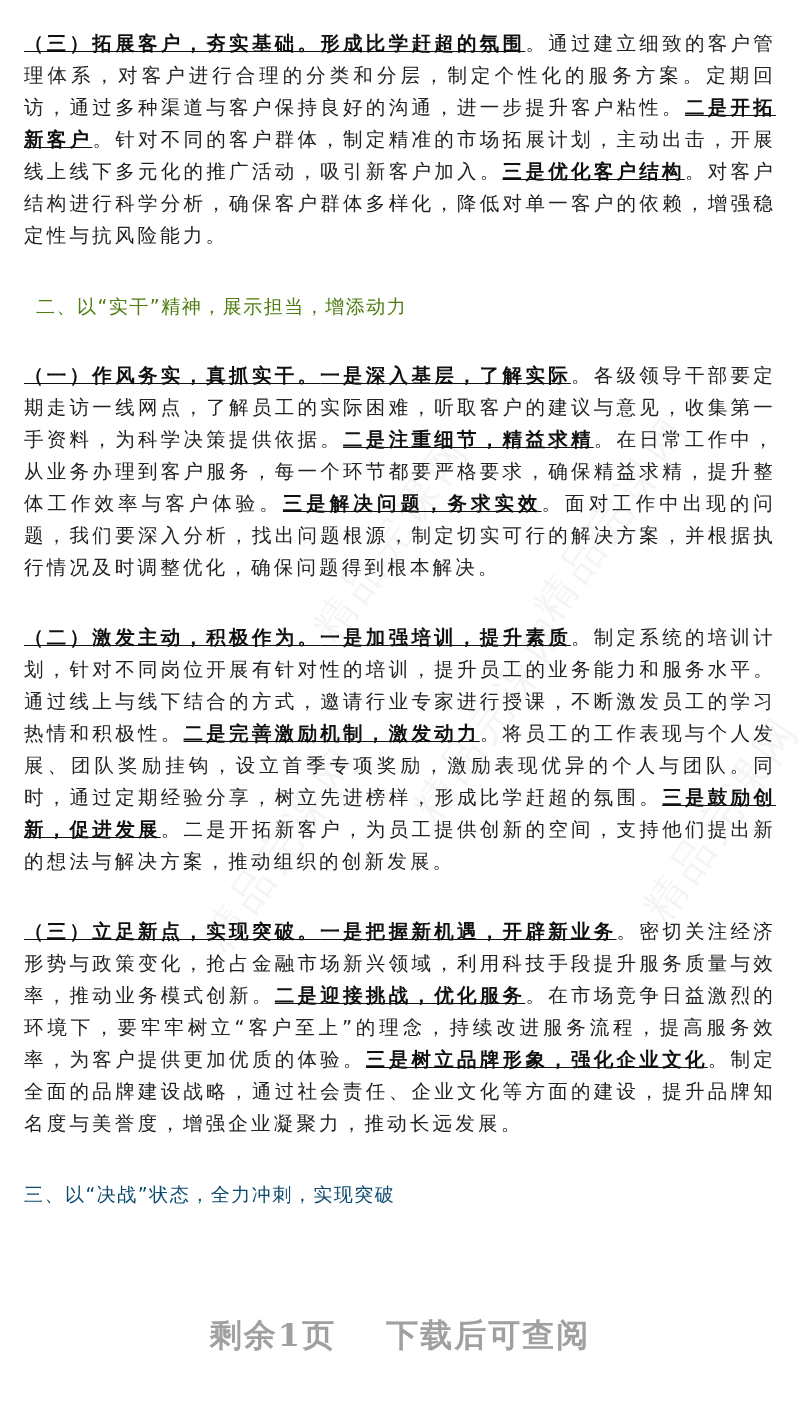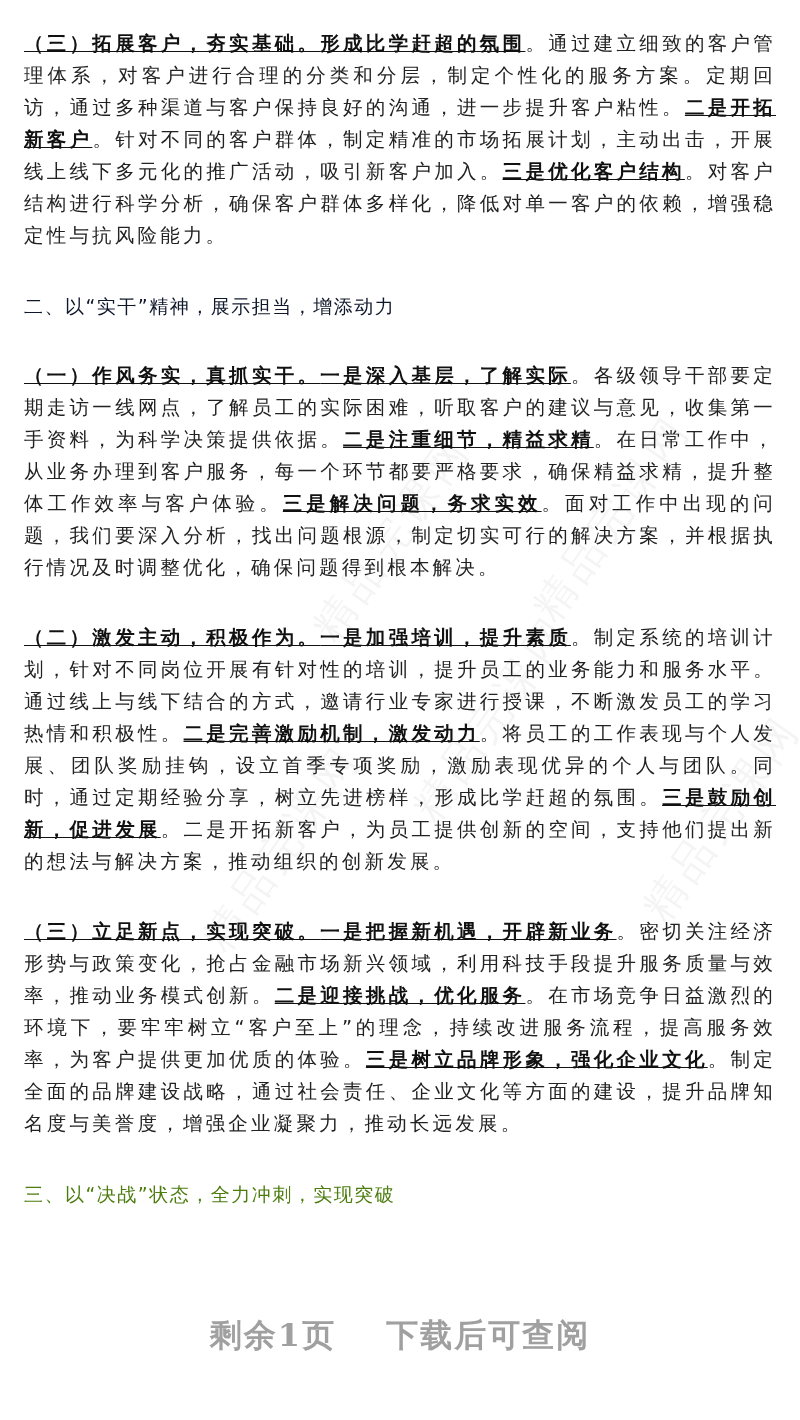--- a/index.html
+++ b/index.html
@@ -76,22 +76,22 @@
 <body>
 
 <div class="watermark" style="left:300px; top:620px;">精品完课网</div>
 <div class="watermark" style="left:520px; top:600px;">精品完课网</div>
 <div class="watermark" style="left:190px; top:930px;">精品完课网</div>
 <div class="watermark" style="left:630px; top:900px;">精品完课网</div>
 <div class="watermark" style="left:400px; top:800px;">精品完课网</div>
 
 <div class="page" id="doc">
     <p class="para"><b>（三）拓展客户，夯实基础。</b><b>形成比学赶超的氛围</b><span>。通过建立细致的客户管理体系，对客户进行合理的分类和分层，制定个性化的服务方案。定期回访，通过多种渠道与客户保持良好的沟通，进一步提升客户粘性。</span><b>二是开拓新客户</b><span>。针对不同的客户群体，制定精准的市场拓展计划，主动出击，开展线上线下多元化的推广活动，吸引新客户加入。</span><b>三是优化客户结构</b><span>。对客户结构进行科学分析，确保客户群体多样化，降低对单一客户的依赖，增强稳定性与抗风险能力。</span></p>
-    <div class="heading" style="color: #0f172a;">二、以“实干”精神，展示担当，增添动力</div>
+    <div class="heading" style="color: #4d7c0f; margin-left: 12px;">二、以“实干”精神，展示担当，增添动力</div>
     <p class="para"><b>（一）作风务实，真抓实干。</b><b>一是深入基层，了解实际</b><span>。各级领导干部要定期走访一线网点，了解员工的实际困难，听取客户的建议与意见，收集第一手资料，为科学决策提供依据。</span><b>二是注重细节，精益求精</b><span>。在日常工作中，从业务办理到客户服务，每一个环节都要严格要求，确保精益求精，提升整体工作效率与客户体验。</span><b>三是解决问题，务求实效</b><span>。面对工作中出现的问题，我们要深入分析，找出问题根源，制定切实可行的解决方案，并根据执行情况及时调整优化，确保问题得到根本解决。</span></p>
     <p class="para"><b>（二）激发主动，积极作为。</b><b>一是加强培训，提升素质</b><span>。制定系统的培训计划，针对不同岗位开展有针对性的培训，提升员工的业务能力和服务水平。通过线上与线下结合的方式，邀请行业专家进行授课，不断激发员工的学习热情和积极性。</span><b>二是完善激励机制，激发动力</b><span>。将员工的工作表现与个人发展、团队奖励挂钩，设立首季专项奖励，激励表现优异的个人与团队。同时，通过定期经验分享，树立先进榜样，形成比学赶超的氛围。</span><b>三是鼓励创新，促进发展</b><span>。二是开拓新客户，为员工提供创新的空间，支持他们提出新的想法与解决方案，推动组织的创新发展。</span></p>
     <p class="para"><b>（三）立足新点，实现突破。</b><b>一是把握新机遇，开辟新业务</b><span>。密切关注经济形势与政策变化，抢占金融市场新兴领域，利用科技手段提升服务质量与效率，推动业务模式创新。</span><b>二是迎接挑战，优化服务</b><span>。在市场竞争日益激烈的环境下，要牢牢树立“客户至上”的理念，持续改进服务流程，提高服务效率，为客户提供更加优质的体验。</span><b>三是树立品牌形象，强化企业文化</b><span>。制定全面的品牌建设战略，通过社会责任、企业文化等方面的建设，提升品牌知名度与美誉度，增强企业凝聚力，推动长远发展。</span></p>
-    <div class="heading" style="color: #4d7c0f;">三、以“决战”状态，全力冲刺，实现突破</div>
+    <div class="heading" style="color: #0c4a6e;">三、以“决战”状态，全力冲刺，实现突破</div>
   </div>
 
 <div class="footer">
   <span>剩余1页</span><span class="gap"></span><span>下载后可查阅</span>
 </div>
 
 </body></html>

